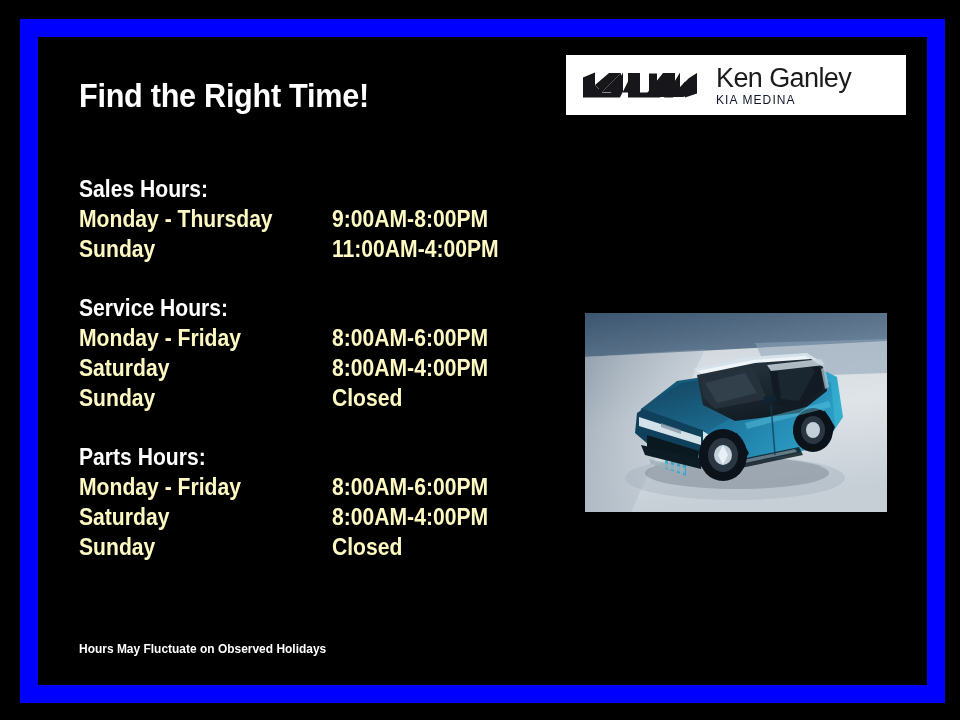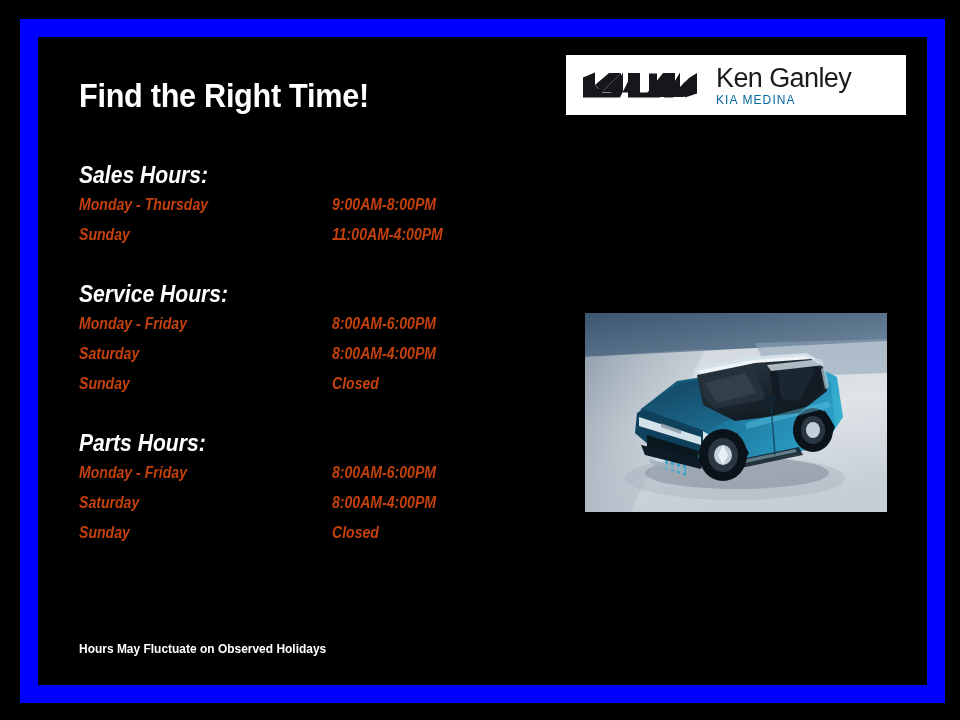--- a/index.html
+++ b/index.html
@@ -36,40 +36,39 @@
     font-weight:bold;
     color:#ffffff;
     letter-spacing:-0.3px;
     transform:scaleX(0.90);
     transform-origin:left top;
     white-space:nowrap;
   }
   
   .hours-area {
     position:absolute;
-    left:79px; top:160px;
+    left:79px; top:174px;
     width:460px;
-    font-style:italic;
   }
   .hours-group { margin-bottom:29px; }
   .group-heading {
     font-size:24px;
     line-height:30px;
     font-weight:bold;
     color:#ffffff;
     transform:scaleX(0.88);
     transform-origin:left top;
     white-space:nowrap;
   }
   .hours-row {
     display:flex;
-    font-size:16px;
+    font-size:24px;
     line-height:30px;
     font-weight:bold;
-    color:#c2410c;
+    color:#fef9c3;
     white-space:nowrap;
   }
   .day-cell {
     width:253px;
     flex:0 0 253px;
     transform:scaleX(0.88);
     transform-origin:left top;
   }
   .time-cell {
     transform:scaleX(0.88);
@@ -111,21 +110,21 @@
   .logo-name {
     font-size:27px;
     line-height:28px;
     color:#1b1b1b;
     letter-spacing:-0.6px;
     white-space:nowrap;
   }
   .logo-sub {
     font-size:12px;
     line-height:14px;
-    color:#0369a1;
+    color:#0f172a;
     letter-spacing:1.1px;
     margin-top:1px;
     white-space:nowrap;
   }
   
   .photo {
     position:absolute;
     left:585px; top:313px;
     width:302px; height:199px;
     overflow:hidden;

